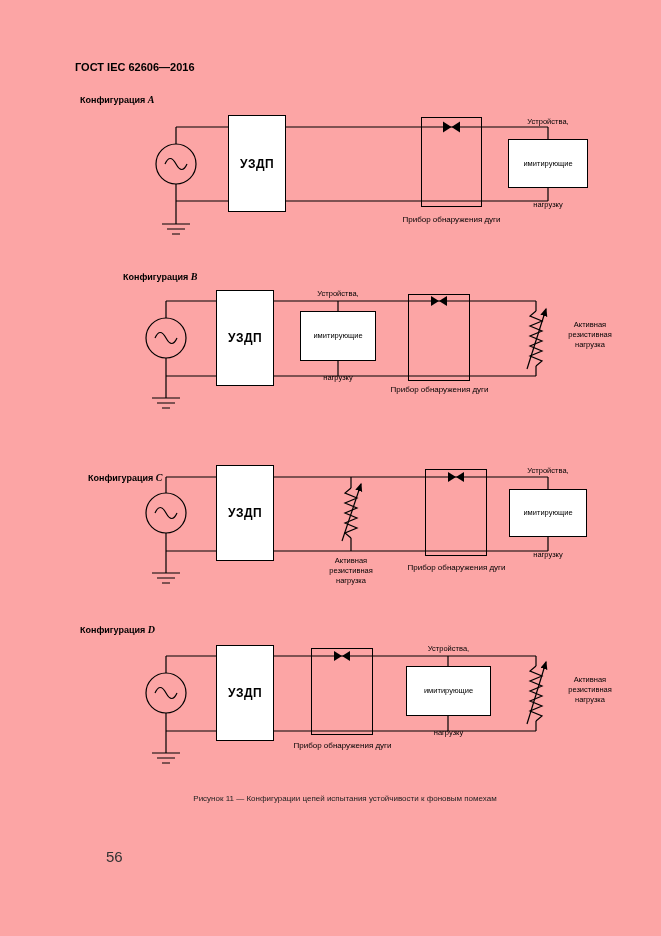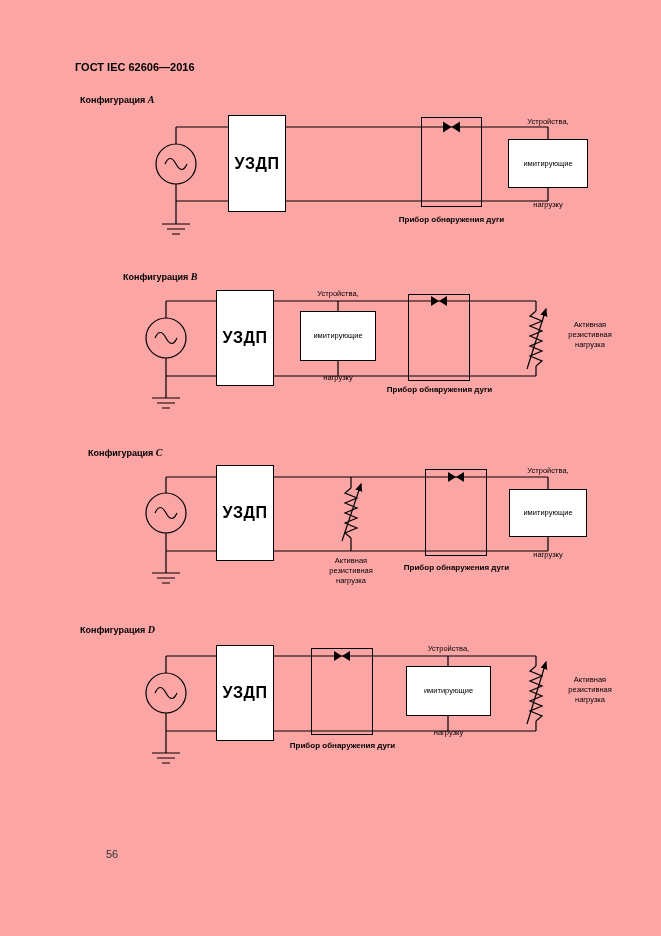--- a/index.html
+++ b/index.html
@@ -15,25 +15,25 @@
     display:flex;flex-direction:column;align-items:center;justify-content:center;
     text-align:center;box-sizing:border-box;gap:32px;
   }
   .frame{
     position:absolute;z-index:1;border:1.2px solid #000;background:transparent;
     box-sizing:border-box;
   }
   .header{font-size:11px;font-weight:bold;}
   .cfg-title{font-size:9px;font-weight:bold;}
   .cfg-title i{font-family:"Liberation Serif", serif;font-size:10px;}
-  .uzdp-text{font-size:16px;font-weight:bold;letter-spacing:.5px;}
-  .small-center{font-size:8px;text-align:center;line-height:1.25;font-weight:bold;}
+  .uzdp-text{font-size:12px;font-weight:bold;letter-spacing:.5px;}
+  .small-center{font-size:8px;text-align:center;line-height:1.25;}
   .tiny-lines span{display:block;font-size:7.5px;line-height:1.3;}
   .caption{font-size:8px;text-align:center;color:#222;}
-  .pagenum{font-size:11px;color:#333;padding-left:28px;}
+  .pagenum{font-size:15px;color:#333;padding-left:28px;}
 </style>
 </head>
 <body>
 
 <div class="page">
 
   <svg class="circuit" width="661" height="936" viewBox="0 0 661 936">
     <defs>
       <marker id="ah" markerWidth="9" markerHeight="9" refX="6" refY="3" orient="auto">
         <path d="M0,0 L7,3 L0,6 Z" fill="#000"></path>
@@ -153,21 +153,21 @@
     <span>нагрузку</span>
   </div>
   <div class="frame" style="left:408px;top:294px;width:62px;height:87px;"></div>
   <div class="lbl small-center" style="left:373px;top:385px;width:133px;">Прибор обнаружения дуги</div>
   <div class="lbl tiny-lines" style="left:551px;top:320px;width:78px;text-align:center;">
     <span>Активная</span>
     <span>резистивная</span>
     <span>нагрузка</span>
   </div>
 
-  <div class="lbl cfg-title" style="left:88px;top:447px;">
+  <div class="lbl cfg-title" style="left:88px;top:472px;">
     <span>Конфигурация</span>
     <i>C</i>
   </div>
   <div class="box uzdp" style="left:216px;top:465px;width:58px;height:96px;">
     <span class="uzdp-text">УЗДП</span>
   </div>
   <div class="lbl tiny-lines" style="left:312px;top:556px;width:78px;text-align:center;">
     <span>Активная</span>
     <span>резистивная</span>
     <span>нагрузка</span>
@@ -193,15 +193,16 @@
     <span>Устройства,</span>
     <span>имитирующие</span>
     <span>нагрузку</span>
   </div>
   <div class="lbl tiny-lines" style="left:551px;top:675px;width:78px;text-align:center;">
     <span>Активная</span>
     <span>резистивная</span>
     <span>нагрузка</span>
   </div>
 
+  <div class="lbl caption" style="left:75px;top:794px;width:540px;">Рисунок 11 — Конфигурации цепей испытания устойчивости к фоновым помехам</div>
   <div class="lbl pagenum" style="left:78px;top:848px;">56</div>
 
 </div>
 
 </body></html>

